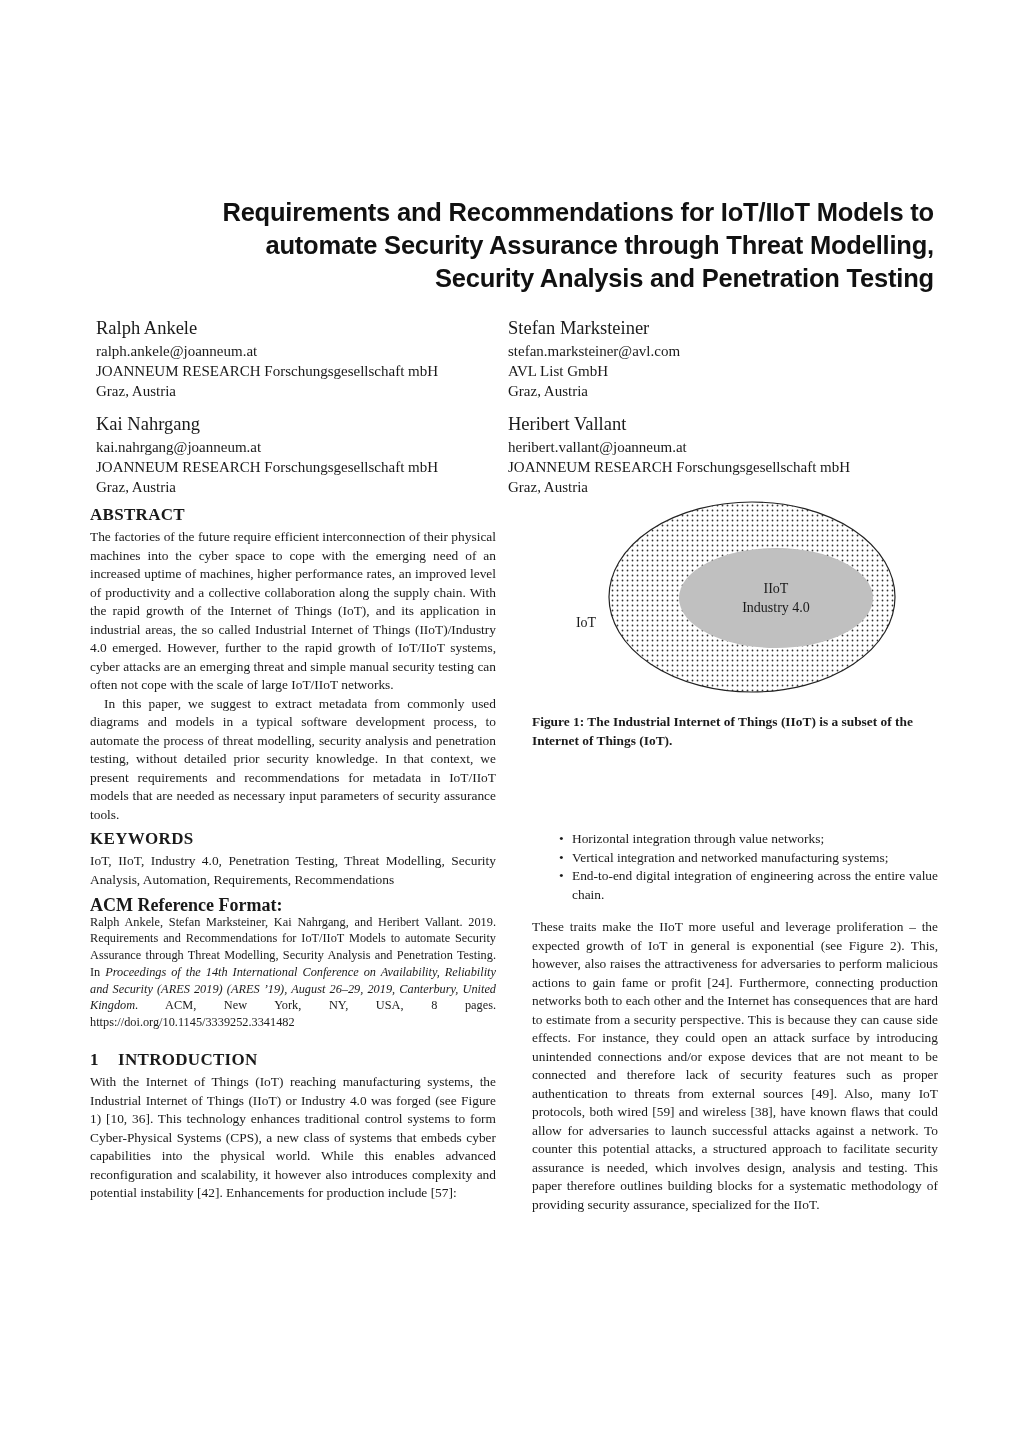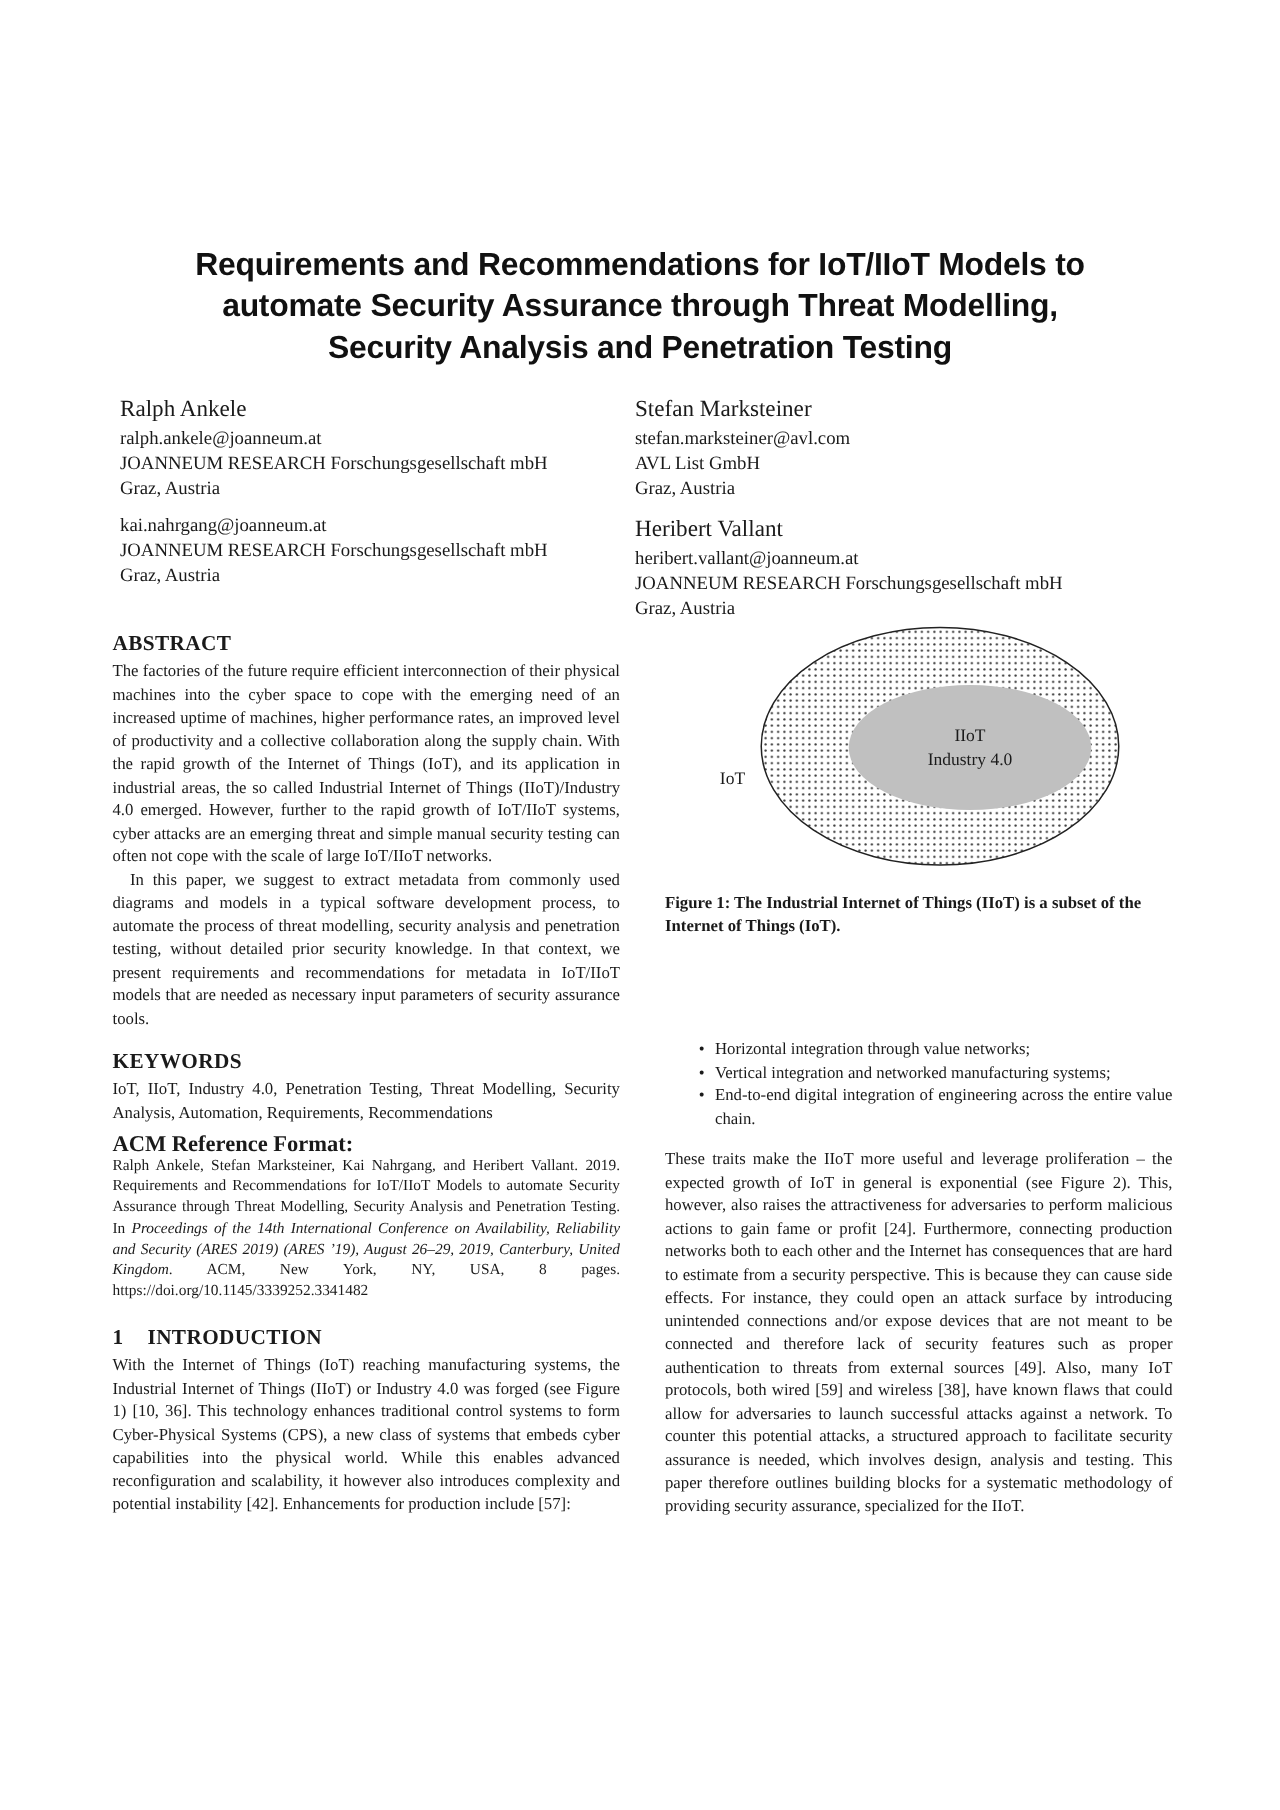--- a/index.html
+++ b/index.html
@@ -1,19 +1,19 @@
 <!DOCTYPE html>
 <html><head>
 <meta charset="utf-8">
 <style>
   html, body { margin: 0; padding: 0; background: #ffffff; }
   body { width: 1024px; height: 1448px; position: relative; overflow: hidden; color: #1a1a1a;
          font-family: "Liberation Serif", "DejaVu Serif", serif; }
   .abs { position: absolute; }
-  .title { left: 90px; width: 844px; top: 196px; text-align: center;
+  .title { left: 90px; width: 844px; top: 196px; text-align: right;
            font-family: "Liberation Sans", "DejaVu Sans", sans-serif; font-weight: bold;
            font-size: 25.5px; line-height: 33px; color: #111; letter-spacing: -0.2px; }
   .author { width: 420px; font-size: 15px; line-height: 20px; }
   .author .name { font-size: 18.5px; line-height: 26px; }
   .col { width: 406px; font-size: 13.4px; line-height: 18.5px; text-align: justify; }
   .col p { margin: 0; }
   .indent { text-indent: 14px; }
   h2 { margin: 0; font-size: 17px; font-weight: bold; line-height: 22px; letter-spacing: 0.3px; }
   .h-sec-num { display: inline-block; width: 28px; }
   .ref-label { font-weight: bold; font-size: 18px; line-height: 16.5px; }
@@ -40,37 +40,38 @@
   <div>JOANNEUM RESEARCH Forschungsgesellschaft mbH</div>
   <div>Graz, Austria</div>
 </div>
 <div class="abs author" style="left:508px; top:315px;">
   <div class="name">Stefan Marksteiner</div>
   <div>stefan.marksteiner@avl.com</div>
   <div>AVL List GmbH</div>
   <div>Graz, Austria</div>
 </div>
 <div class="abs author" style="left:96px; top:411px;">
+  <div class="name">Kai Nahrgang</div>
   <div>kai.nahrgang@joanneum.at</div>
   <div>JOANNEUM RESEARCH Forschungsgesellschaft mbH</div>
   <div>Graz, Austria</div>
 </div>
 <div class="abs author" style="left:508px; top:411px;">
   <div class="name">Heribert Vallant</div>
   <div>heribert.vallant@joanneum.at</div>
   <div>JOANNEUM RESEARCH Forschungsgesellschaft mbH</div>
   <div>Graz, Austria</div>
 </div>
 
 <div class="abs col" style="left:90px; top:504px;">
   <h2>ABSTRACT</h2>
   <p style="margin-top:2px;">The factories of the future require efficient interconnection of their physical machines into the cyber space to cope with the emerging need of an increased uptime of machines, higher performance rates, an improved level of productivity and a collective collaboration along the supply chain. With the rapid growth of the Internet of Things (IoT), and its application in industrial areas, the so called Industrial Internet of Things (IIoT)/Industry 4.0 emerged. However, further to the rapid growth of IoT/IIoT systems, cyber attacks are an emerging threat and simple manual security testing can often not cope with the scale of large IoT/IIoT networks.</p>
   <p class="indent">In this paper, we suggest to extract metadata from commonly used diagrams and models in a typical software development process, to automate the process of threat modelling, security analysis and penetration testing, without detailed prior security knowledge. In that context, we present requirements and recommendations for metadata in IoT/IIoT models that are needed as necessary input parameters of security assurance tools.</p>
 
-  <h2 style="margin-top:14px;">KEYWORDS</h2>
+  <h2 style="margin-top:4px;">KEYWORDS</h2>
   <p style="margin-top:2px;">IoT, IIoT, Industry 4.0, Penetration Testing, Threat Modelling, Security Analysis, Automation, Requirements, Recommendations</p>
 
   <div style="margin-top:8px;" class="ref-label">ACM Reference Format:</div>
   <div class="ref"><span>Ralph Ankele, Stefan Marksteiner, Kai Nahrgang, and Heribert Vallant. 2019. Requirements and Recommendations for IoT/IIoT Models to automate Security Assurance through Threat Modelling, Security Analysis and Penetration Testing. In </span><i>Proceedings of the 14th International Conference on Availability, Reliability and Security (ARES 2019) (ARES ’19), August 26–29, 2019, Canterbury, United Kingdom</i><span>. ACM, New York, NY, USA, 8 pages. https://doi.org/10.1145/3339252.3341482</span></div>
 
   <h2 style="margin-top:18px;"><span class="h-sec-num">1</span><span>INTRODUCTION</span></h2>
   <p style="margin-top:2px;">With the Internet of Things (IoT) reaching manufacturing systems, the Industrial Internet of Things (IIoT) or Industry 4.0 was forged (see Figure 1) [10, 36]. This technology enhances traditional control systems to form Cyber-Physical Systems (CPS), a new class of systems that embeds cyber capabilities into the physical world. While this enables advanced reconfiguration and scalability, it however also introduces complexity and potential instability [42]. Enhancements for production include [57]:</p>
 </div>
 
 <svg class="abs" style="left:560px; top:498px;" width="360" height="204" viewBox="0 0 360 204">

